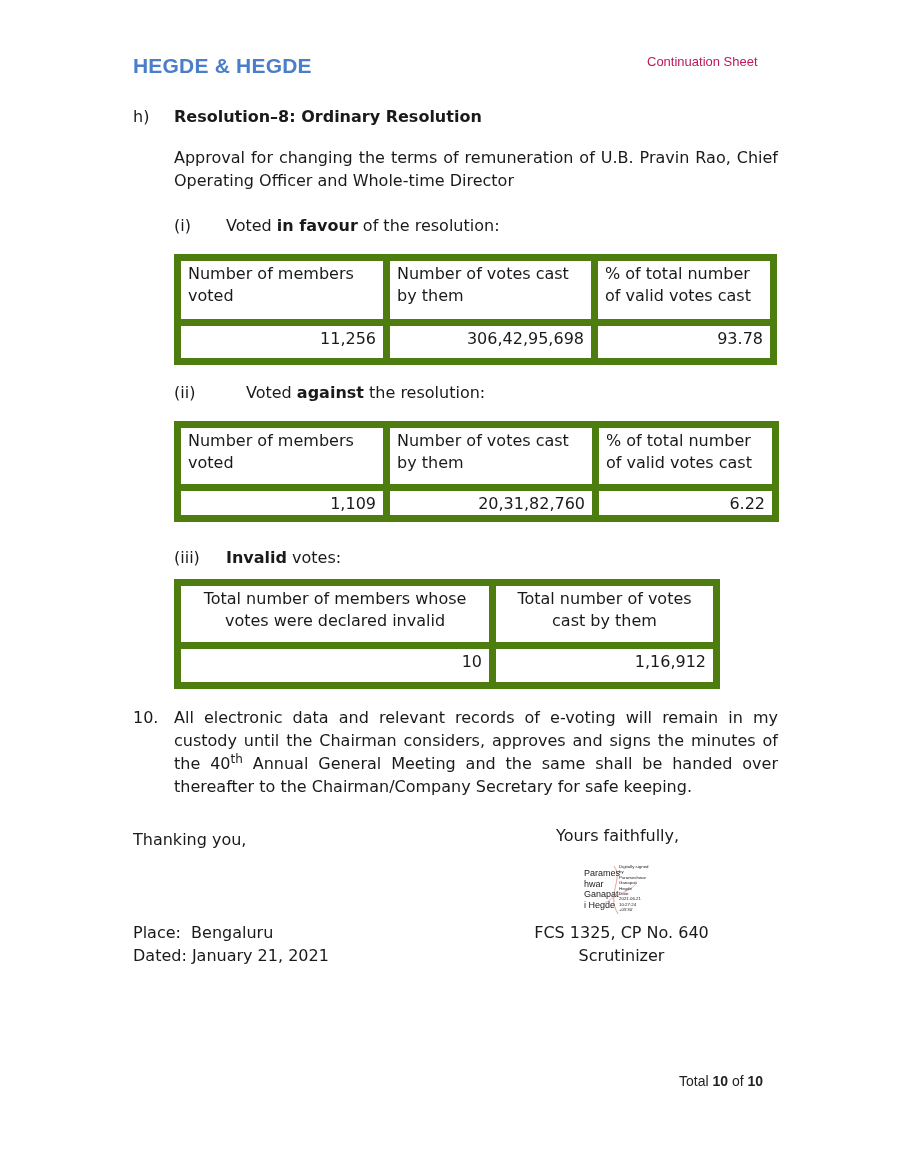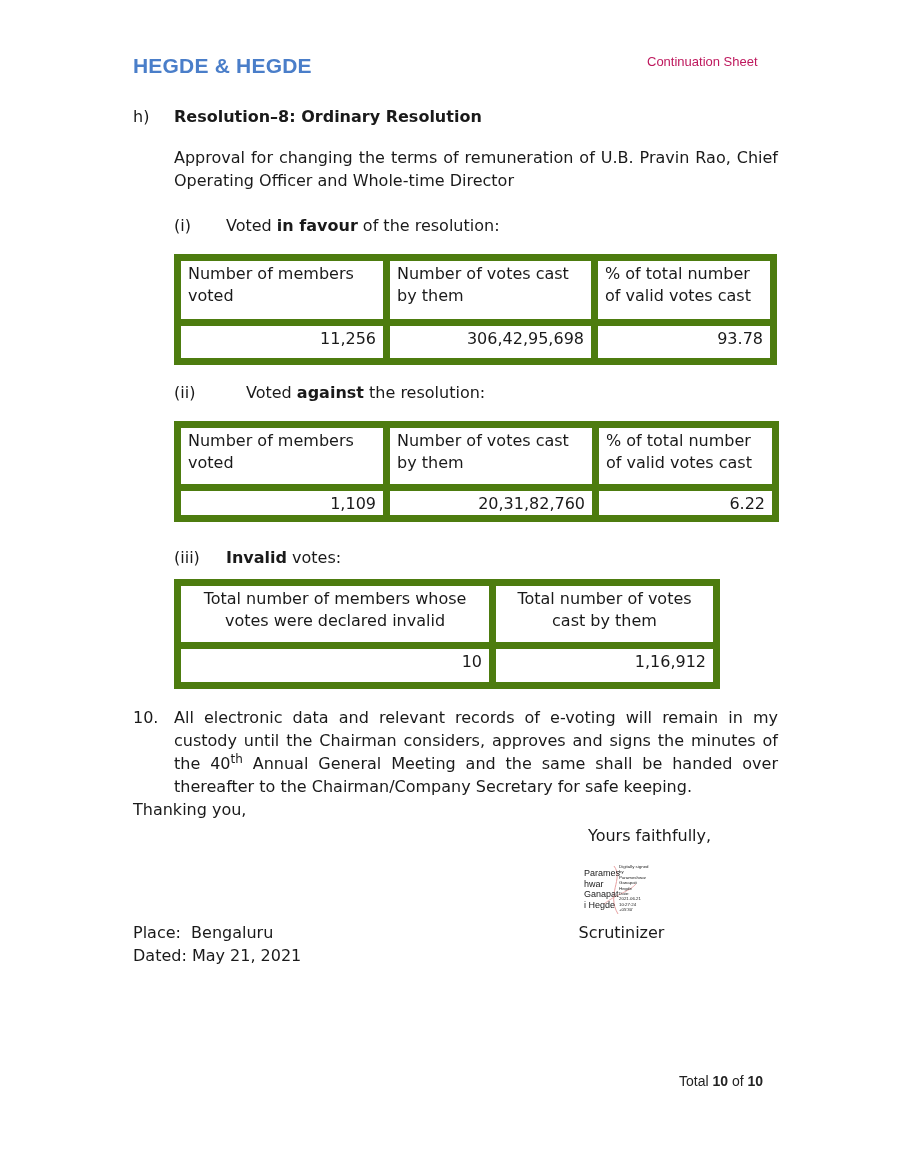--- a/index.html
+++ b/index.html
@@ -75,22 +75,22 @@
   <tr style="height:40px;">
     <td class="num">10</td>
     <td class="num">1,16,912</td>
   </tr>
 </tbody>
   </table>
 
 <div class="abs txt" style="left:133px; top:706px;">10.</div>
 <div class="abs txt para" style="top:706px;"><span>All electronic data and relevant records of e-voting will remain in my custody until the Chairman considers, approves and signs the minutes of the 40</span><sup>th</sup><span> Annual General Meeting and the same shall be handed over thereafter to the Chairman/Company Secretary for safe keeping.</span></div>
 
-<div class="abs txt" style="left:133px; top:798px;text-align:right;">Thanking you,</div>
-<div class="abs txt" style="left:556px; top:824px;margin-left:32px;">Yours faithfully,</div>
+<div class="abs txt" style="left:133px; top:828px;text-align:right;">Thanking you,</div>
+<div class="abs txt" style="left:556px; top:824px;">Yours faithfully,</div>
 
 <div class="abs sig">
   <svg width="80" height="52" style="position:absolute;left:0;top:0;">
     <path d="M30 2 C 40 15, 22 30, 34 50" stroke="#e8a0a0" stroke-width="1" fill="none"></path>
     <path d="M20 40 C 32 30, 45 28, 52 20" stroke="#e8a0a0" stroke-width="0.8" fill="none"></path>
   </svg>
   <div class="name">
     <div>Parames</div>
     <div>hwar</div>
     <div>Ganapat</div>
@@ -103,19 +103,20 @@
     <div>Ganapati</div>
     <div>Hegde</div>
     <div>Date:</div>
     <div>2021.06.21</div>
     <div>10:27:24</div>
     <div>+05'30'</div>
   </div>
 </div>
 
 <div class="abs txt" style="left:133px; top:921px; white-space:pre;">Place:  Bengaluru</div>
-<div class="abs txt" style="left:133px; top:944px;">Dated: May 21, 2021</div>
+<div class="abs txt" style="left:133px; top:944px;">Dated: January 21, 2021</div>
 
 <div class="abs txt" style="left:480px; width:283px; top:921px; text-align:center;">
+  <div>FCS 1325, CP No. 640</div>
   <div>Scrutinizer</div>
 </div>
 
 <div class="abs pager"><span>Total </span><b>10</b><span> of </span><b>10</b></div>
 
 </body></html>

